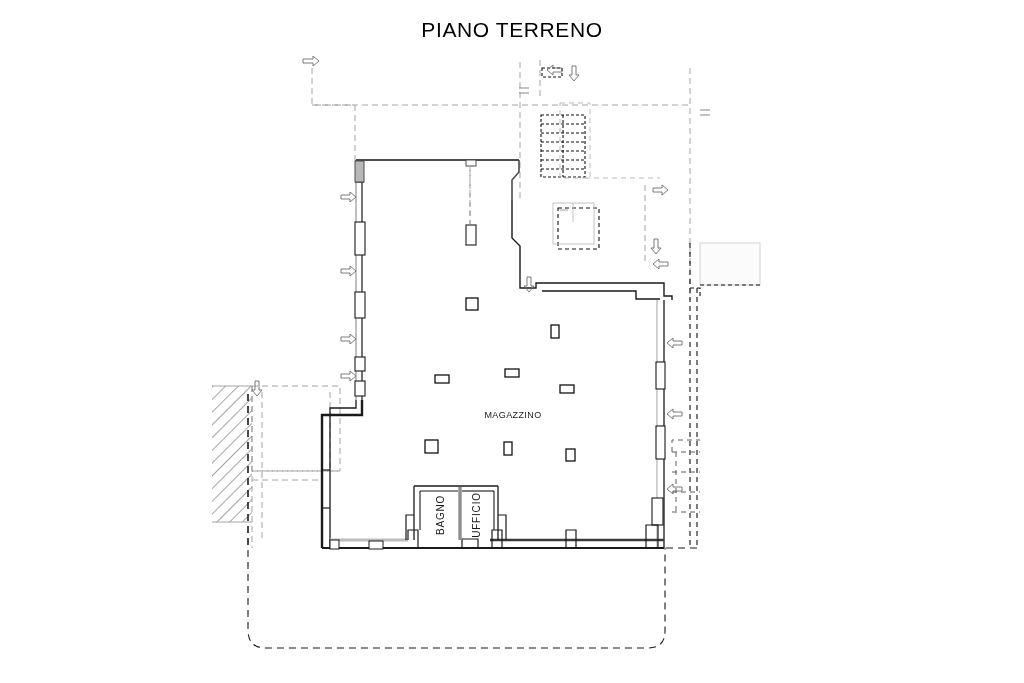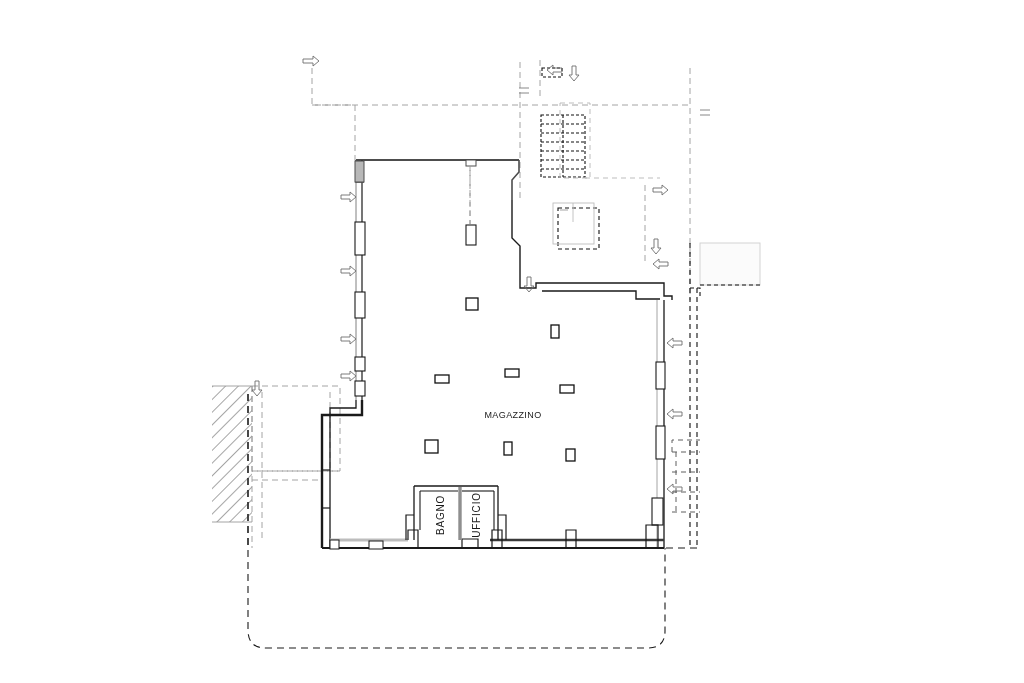--- a/index.html
+++ b/index.html
@@ -42,20 +42,21 @@
   .room-label {
     font-family: "Liberation Sans", sans-serif;
     fill: #1a1a1a;
   }
 </style>
 </head>
 <body>
 
 <div id="plan-root">
 
+  <div id="plan-title">PIANO TERRENO</div>
 
   <svg id="plan-svg" width="1024" height="683" viewBox="0 0 1024 683" xmlns="http://www.w3.org/2000/svg">
 
     <defs>
       <pattern id="hatch45" width="9" height="9" patternTransform="rotate(45)" patternUnits="userSpaceOnUse">
         <line x1="0" y1="0" x2="0" y2="9" stroke="#2b2b2b" stroke-width="1"></line>
       </pattern>
     </defs>
 
     <g>

